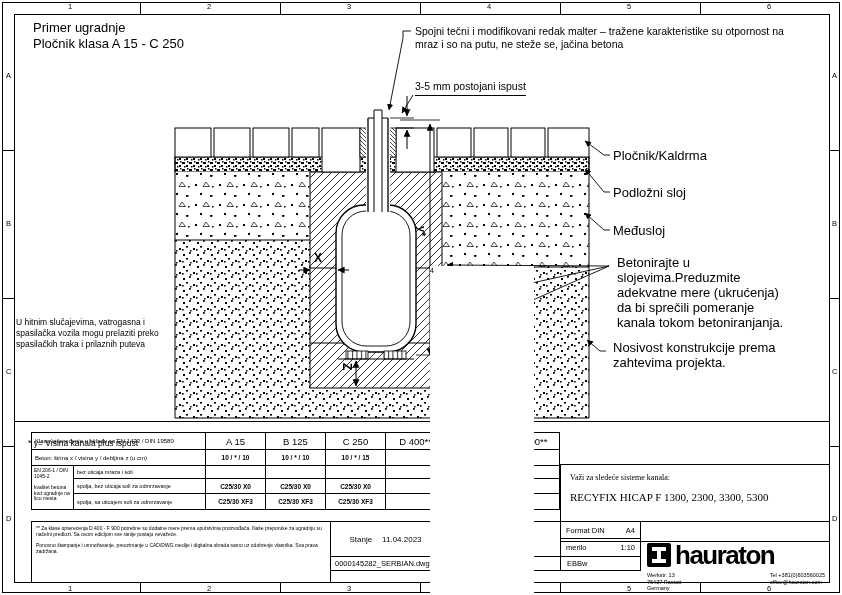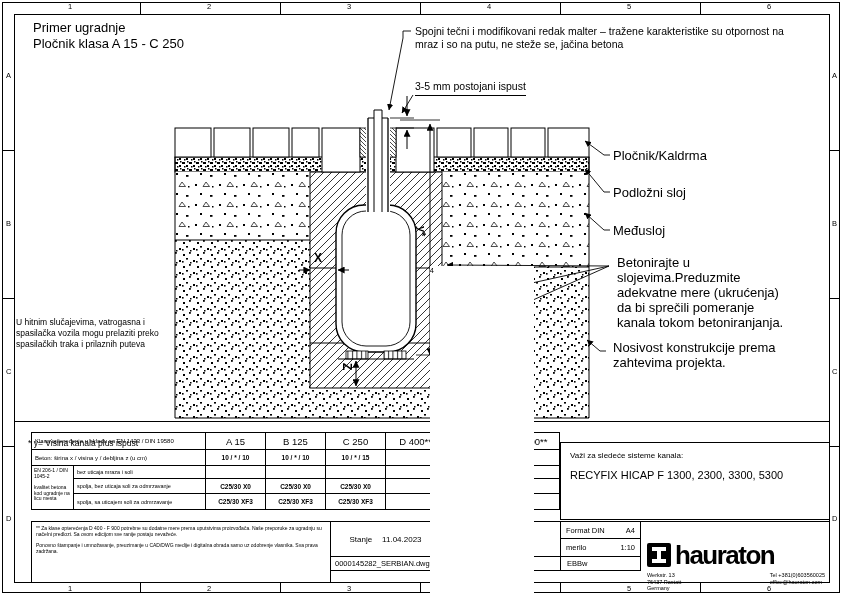--- a/index.html
+++ b/index.html
@@ -20,21 +20,21 @@
        box-sizing:border-box;display:grid;
        grid-template-columns:42px 132px 60px 60px 60px 60px 58px 1fr;
        grid-template-rows:17px 16px 13px 15px 1fr;}
   .tab .c{border-right:1px solid #000;border-bottom:1px solid #000;box-sizing:border-box;
           display:flex;align-items:center;padding:0 3px;overflow:hidden;}
   .tab .noR{border-right:none}.tab .noB{border-bottom:none}
   .tab .ctr{justify-content:center;padding:0;}
   .fs6{font-size:6px;}.fs55{font-size:5.5px;line-height:6px;}.fs5{font-size:5px;line-height:5.5px;}
   .hdr{font-size:9.5px;}
   .val{font-size:6.5px;font-weight:bold;white-space:nowrap;}
-  .sys{position:absolute;left:560px;top:442px;width:270px;height:78px;border:1px solid #000;box-sizing:border-box;}
+  .sys{position:absolute;left:560px;top:464px;width:270px;height:78px;border:1px solid #000;box-sizing:border-box;font-family:Liberation Serif, serif;}
   .sys .l1{position:absolute;left:9px;top:8px;font-size:8px;}
   .sys .l2{position:absolute;left:9px;top:26px;font-size:11px;}
   
   .tb{position:absolute;left:31px;top:521px;width:799px;height:62px;border:1px solid #000;box-sizing:border-box;}
   .tb>div{position:absolute;box-sizing:border-box;}
   .fineprint{left:0;top:0;width:299px;height:60px;border-right:1px solid #000;padding:3px 4px;font-size:5px;line-height:6px;}
   .fineprint p{margin:0 0 5px 0;}
   .stanje{left:299px;top:0;width:110px;height:35px;border-right:1px solid #000;border-bottom:1px solid #000;
           display:flex;align-items:center;justify-content:center;gap:10px;font-size:8px;}
   .prim{left:409px;top:0;width:120px;height:35px;border-right:1px solid #000;border-bottom:1px solid #000;

